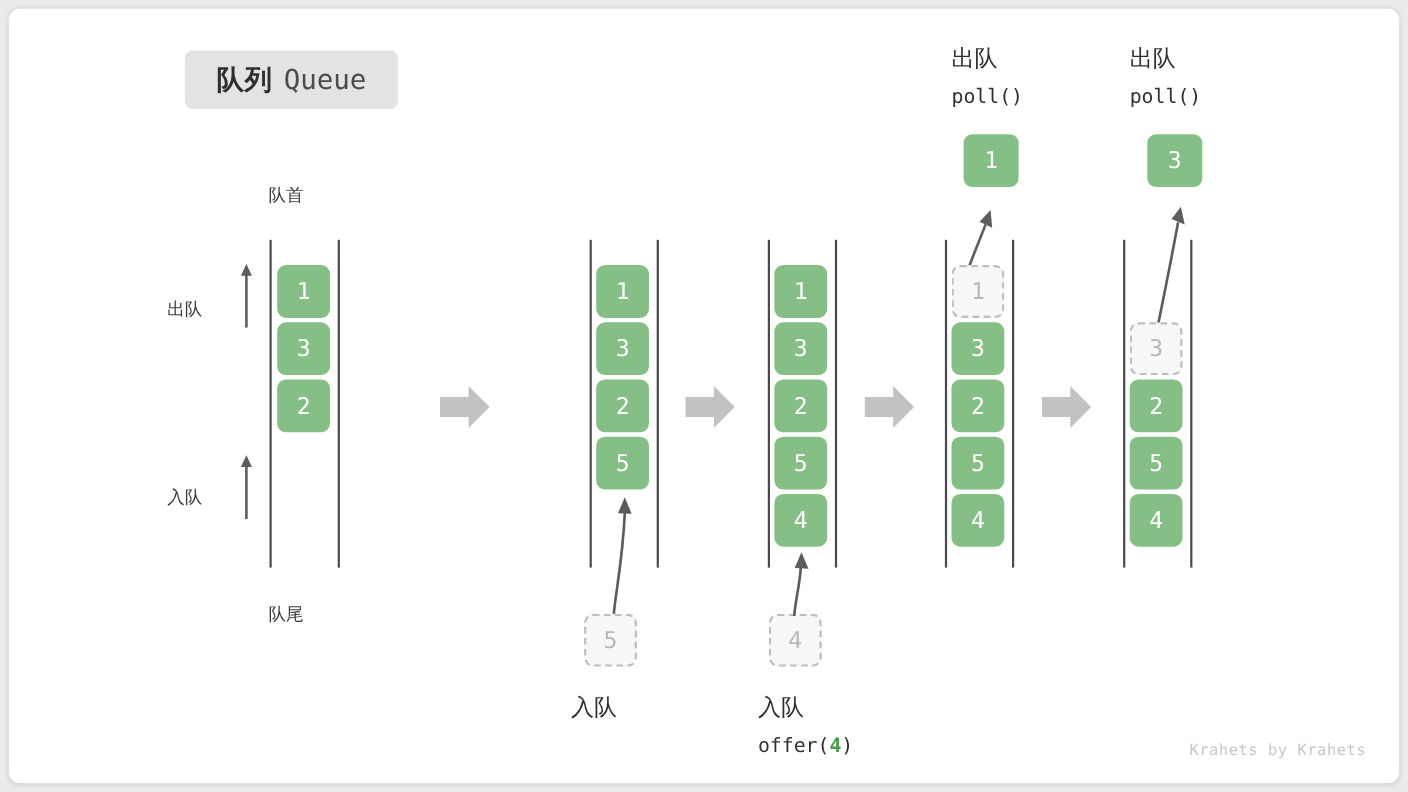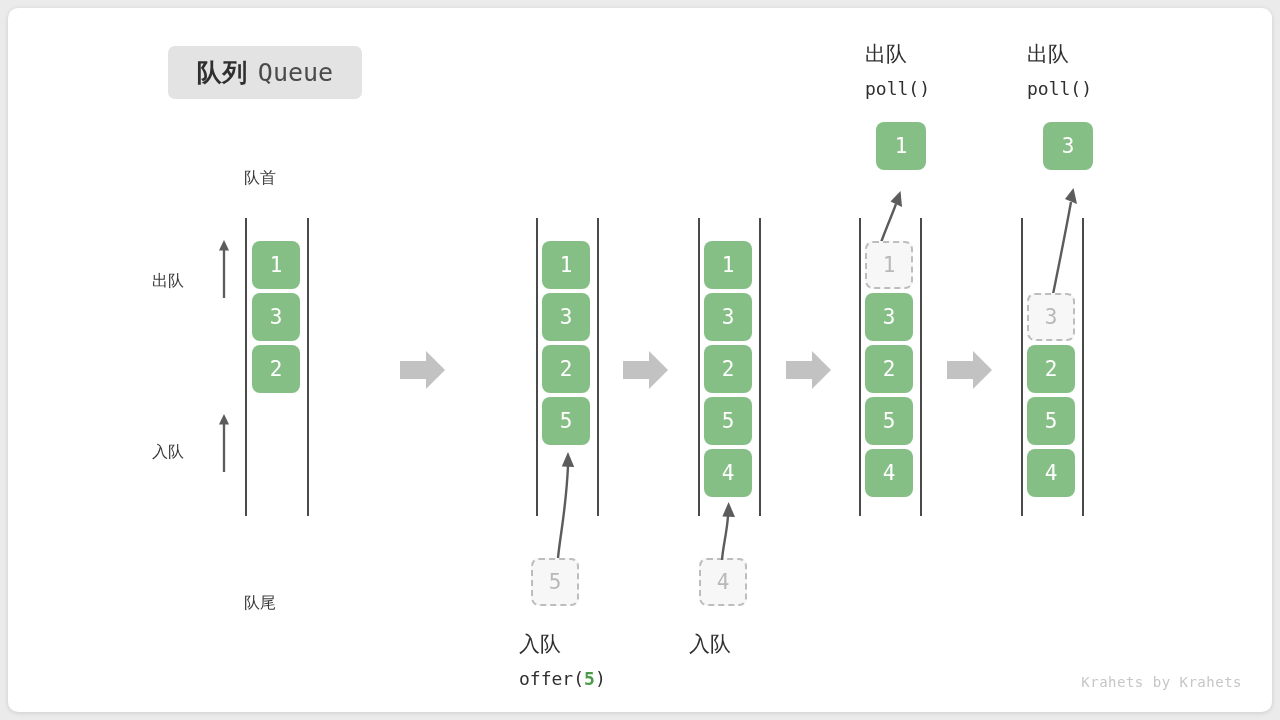--- a/index.html
+++ b/index.html
@@ -106,21 +106,21 @@
 <body>
 
 <div id="card">
 
   <div class="abs" id="title-badge">
     <span class="cn">队列</span>
     <span class="en">Queue</span>
   </div>
 
   <div class="abs lbl-cn" style="left:236px; top:160px;">队首</div>
-  <div class="abs lbl-cn" style="left:236px; top:541px;margin-top:44px;">队尾</div>
+  <div class="abs lbl-cn" style="left:236px; top:541px;">队尾</div>
 
   <div class="abs lbl-cn" style="left:144px; top:263px;">出队</div>
   <svg class="abs side-arrow" style="left:209px; top:230px;" width="14" height="62" viewBox="0 0 14 62">
     <line x1="7" y1="62" x2="7" y2="10" stroke="#5c5c5c" stroke-width="2.4"></line>
     <path d="M7 2 L12.2 13 L1.8 13 Z" fill="#5c5c5c"></path>
   </svg>
 
   <div class="abs lbl-cn" style="left:144px; top:434px;">入队</div>
   <svg class="abs side-arrow" style="left:209px; top:404px;" width="14" height="62" viewBox="0 0 14 62">
     <line x1="7" y1="62" x2="7" y2="10" stroke="#5c5c5c" stroke-width="2.4"></line>
@@ -157,21 +157,20 @@
   </div>
 
   <div class="abs cell ghost" style="left:523px; top:550px;">5</div>
 
   <svg class="abs curve" style="left:520px; top:430px;" width="70" height="125" viewBox="0 0 70 125">
     <path d="M30 120 C 32 98, 38 72, 40 28" stroke="#5c5c5c" stroke-width="2.4" fill="none"></path>
     <path d="M40 14 L46.2 29 L33.8 28.6 Z" fill="#5c5c5c"></path>
   </svg>
   <div class="abs op-label" style="left:511px; top:618px;">
     <span class="cn">入队</span>
-    <span class="code"><span>offer(</span><span class="num">5</span><span>)</span></span>
   </div>
 
   <svg class="abs step-arrow" style="left:615px; top:341px;" width="46" height="42" viewBox="0 0 46 42">
     <path d="M0 12 L26 12 L26 2 L45 21 L26 40 L26 30 L0 30 Z" fill="#c2c2c2"></path>
   </svg>
 
   <div class="abs" style="left:690px; top:210px;">
     <div class="rail" style="height:298px;"></div>
   </div>
   <div class="abs" style="left:751px; top:210px;">
@@ -184,20 +183,21 @@
     <div class="cell" style="margin-top:4px;">5</div>
     <div class="cell" style="margin-top:4px;">4</div>
   </div>
   <div class="abs cell ghost" style="left:691px; top:550px;">4</div>
   <svg class="abs curve" style="left:688px; top:482px;" width="60" height="75" viewBox="0 0 60 75">
     <path d="M26 70 C 27 56, 31 42, 32 26" stroke="#5c5c5c" stroke-width="2.4" fill="none"></path>
     <path d="M32.6 12 L39 27 L26.4 26.4 Z" fill="#5c5c5c"></path>
   </svg>
   <div class="abs op-label" style="left:681px; top:618px;">
     <span class="cn">入队</span>
+    <span class="code"><span>offer(</span><span class="num">4</span><span>)</span></span>
   </div>
 
   <svg class="abs step-arrow" style="left:778px; top:341px;" width="46" height="42" viewBox="0 0 46 42">
     <path d="M0 12 L26 12 L26 2 L45 21 L26 40 L26 30 L0 30 Z" fill="#c2c2c2"></path>
   </svg>
 
   <div class="abs op-label" style="left:857px; top:28px;">
     <span class="cn">出队</span>
     <span class="code">poll()</span>
   </div>

